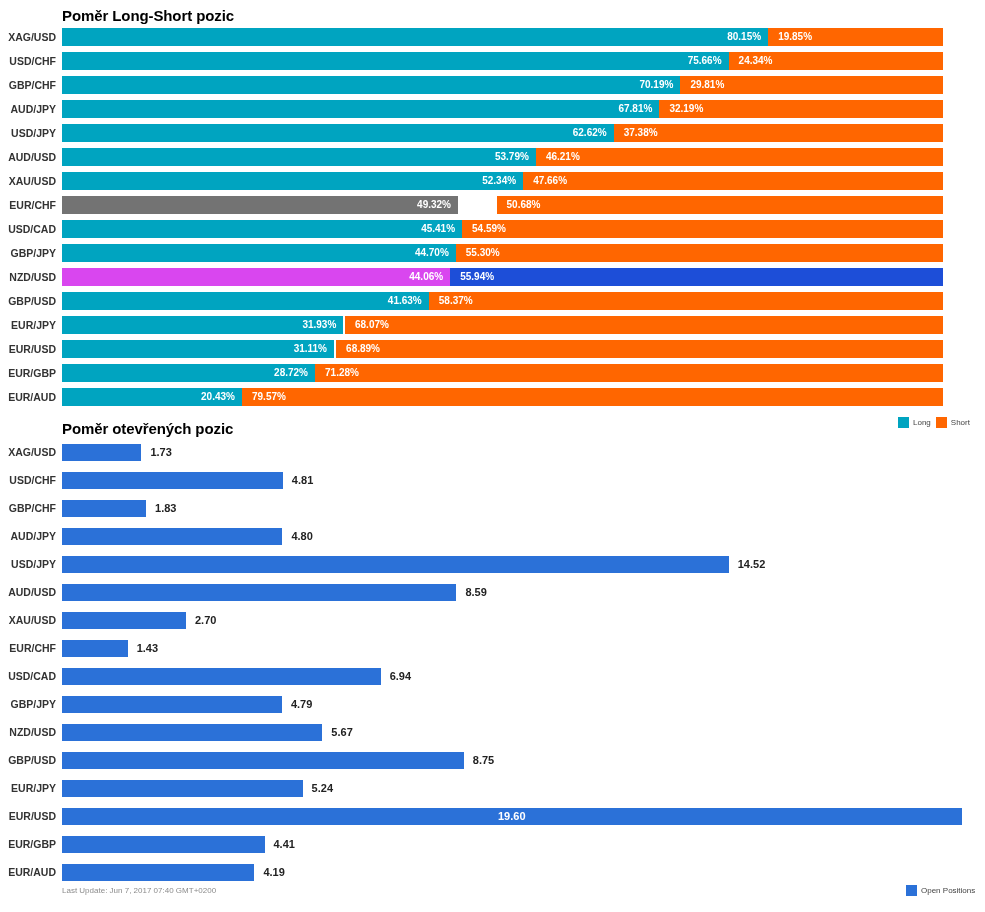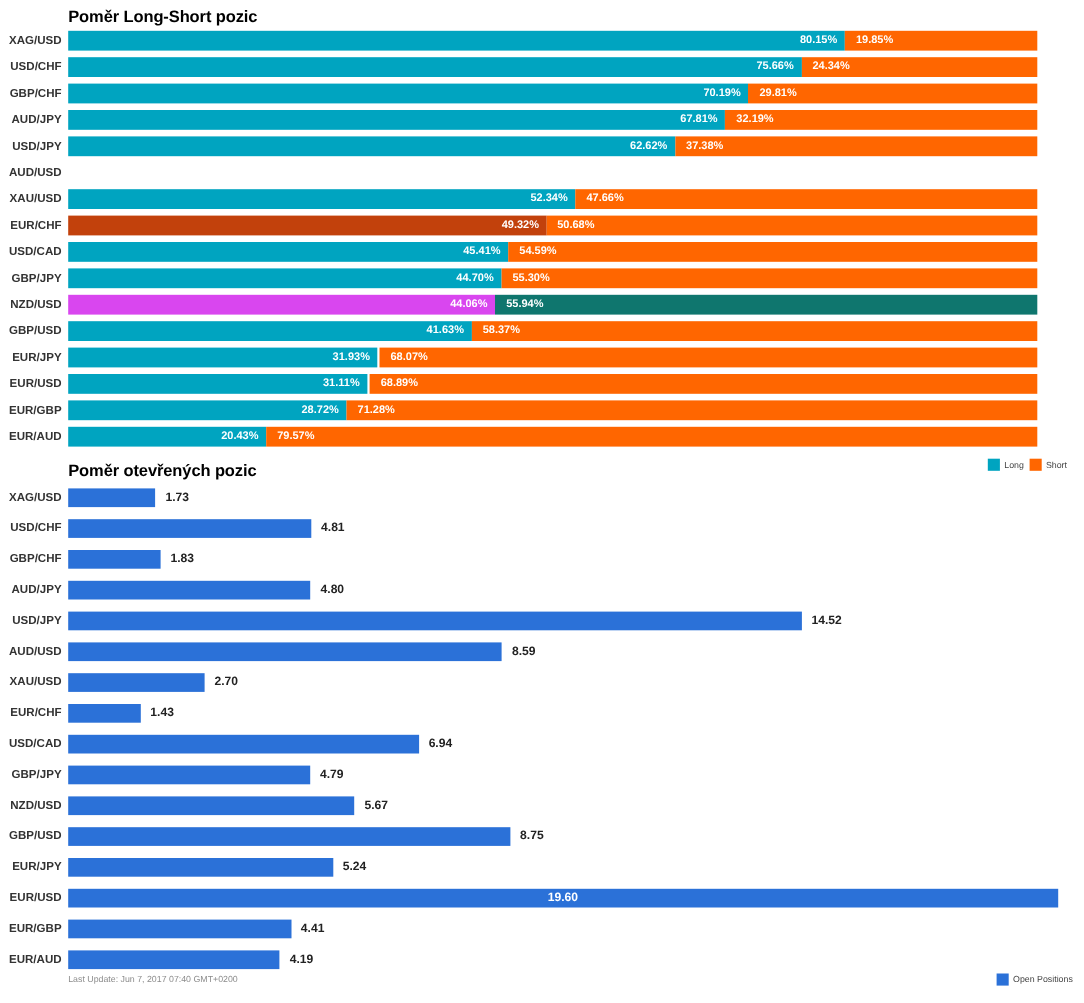--- a/index.html
+++ b/index.html
@@ -172,36 +172,44 @@
             <div class="seg long" style="width: 551.682px; background: rgb(0, 164, 192);">
               <span class="seg-label">62.62%</span>
             </div>
             <div class="seg short" style="width: 329.318px; background: rgb(255, 102, 0);">
               <span class="seg-label">37.38%</span>
             </div>
           </div>
         </div>
         <div class="row" style="top: 145px;">
           <div class="row-label">AUD/USD</div>
+          <div class="bar-track">
+            <div class="seg long" style="width: 473.89px; background: rgb(0, 164, 192);">
+              <span class="seg-label">53.79%</span>
+            </div>
+            <div class="seg short" style="width: 407.11px; background: rgb(255, 102, 0);">
+              <span class="seg-label">46.21%</span>
+            </div>
+          </div>
         </div>
         <div class="row" style="top: 169px;">
           <div class="row-label">XAU/USD</div>
           <div class="bar-track">
             <div class="seg long" style="width: 461.115px; background: rgb(0, 164, 192);">
               <span class="seg-label">52.34%</span>
             </div>
             <div class="seg short" style="width: 419.885px; background: rgb(255, 102, 0);">
               <span class="seg-label">47.66%</span>
             </div>
           </div>
         </div>
         <div class="row" style="top: 193px;">
           <div class="row-label">EUR/CHF</div>
           <div class="bar-track">
-            <div class="seg long" style="width: 435px; background: #c2410c;">
+            <div class="seg long" style="width: 396px; background: #737373;">
               <span class="seg-label">49.32%</span>
             </div>
             <div class="seg short" style="width: 446.491px; background: rgb(255, 102, 0);">
               <span class="seg-label">50.68%</span>
             </div>
           </div>
         </div>
         <div class="row" style="top: 217px;">
           <div class="row-label">USD/CAD</div>
           <div class="bar-track">
@@ -223,21 +231,21 @@
               <span class="seg-label">55.30%</span>
             </div>
           </div>
         </div>
         <div class="row" style="top: 265px;">
           <div class="row-label">NZD/USD</div>
           <div class="bar-track">
             <div class="seg long" style="width: 388.169px; background: #d946ef;">
               <span class="seg-label">44.06%</span>
             </div>
-            <div class="seg short" style="width: 492.831px; background: #0f766e;">
+            <div class="seg short" style="width: 492.831px; background: #1d4ed8;">
               <span class="seg-label">55.94%</span>
             </div>
           </div>
         </div>
         <div class="row" style="top: 289px;">
           <div class="row-label">GBP/USD</div>
           <div class="bar-track">
             <div class="seg long" style="width: 366.76px; background: rgb(0, 164, 192);">
               <span class="seg-label">41.63%</span>
             </div>

